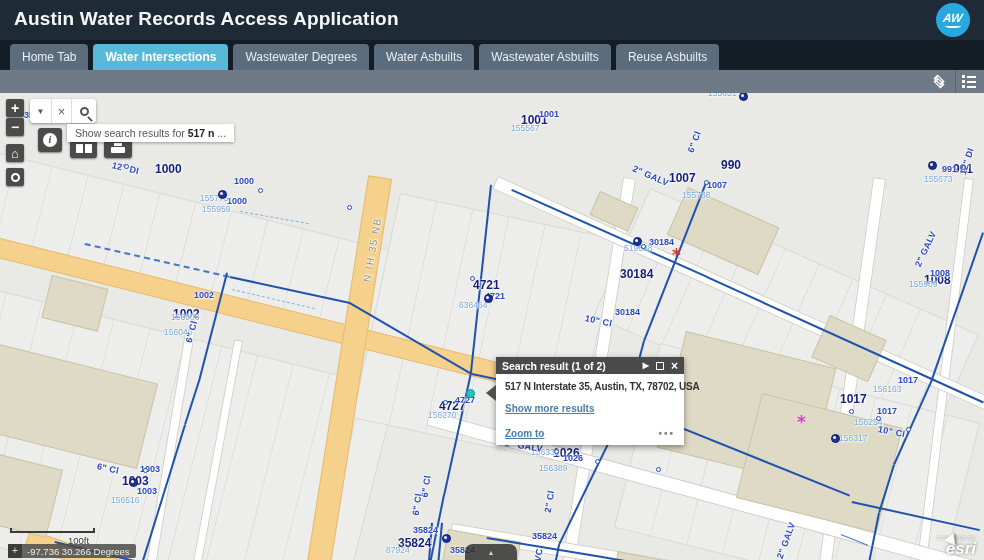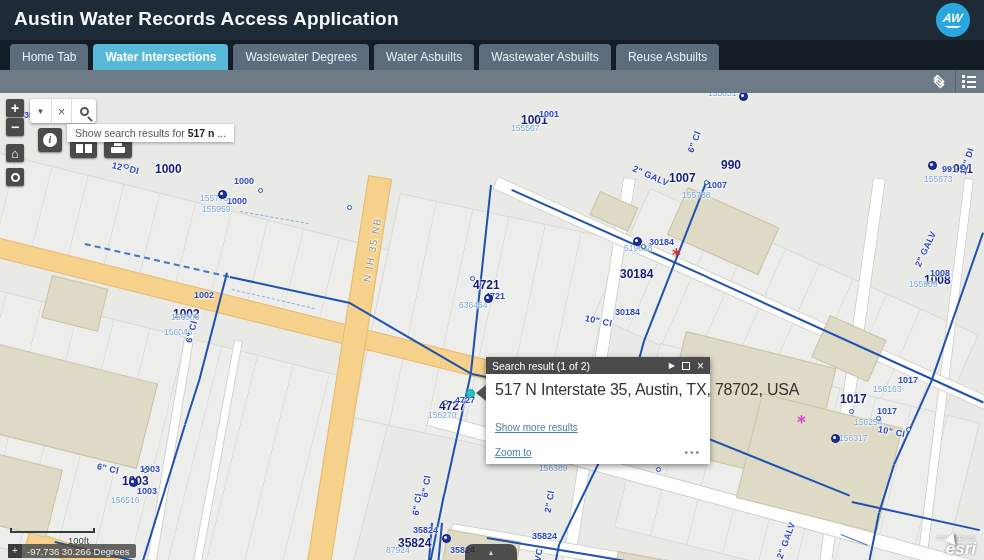--- a/index.html
+++ b/index.html
@@ -85,29 +85,29 @@
   #info-btn  { left:38px; top:128px; width:24px; height:24px; border-radius:3px; }
   .info-circle { width:14px; height:14px; background:#fff; border-radius:50%; color:#4b4b4b;
                  font:italic 700 10px/14px "Liberation Serif",serif; text-align:center; }
   #swipe-btn { left:70px; top:139px; width:27px; height:19px; border-radius:3px; gap:2px; }
   .sq { width:7px; height:9px; background:#fff; }
   #print-btn { left:104px; top:138px; width:28px; height:20px; border-radius:3px; flex-direction:column; }
   .pr-paper { width:8px; height:3px; background:#fff; }
   .pr-body  { width:14px; height:6px; background:#fff; border-radius:1px; margin-top:1px; }
 
   
-  #popup { position:absolute; left:486px; top:357px; width:224px; z-index:12; box-shadow:0 2px 6px rgba(0,0,0,.45); }
+  #popup { position:absolute; left:496px; top:357px; width:188px; z-index:12; box-shadow:0 2px 6px rgba(0,0,0,.45);font-weight:bold; }
   #popup-header { height:17px; background:#4a4a4a; color:#fff; display:flex; align-items:center; padding:0 6px; }
   #popup-title { flex:1; font-size:10.5px; }
   .pp-ic { margin-left:7px; cursor:pointer; display:flex; align-items:center; }
   #pp-next { font-size:8px; }
   #pp-max  { width:8px; height:8px; border:1.5px solid #fff; }
   #pp-close{ font-size:12px; line-height:10px; }
   #popup-body { background:#fff; padding:7px 9px 6px 9px; }
-  #popup-address { font-size:16px; letter-spacing:-.2px; color:#333; white-space:nowrap; margin-bottom:18px; }
+  #popup-address { font-size:10px; letter-spacing:-.2px; color:#333; white-space:nowrap; margin-bottom:6px; }
   .pp-link { font-size:10px; color:#4a7fa8; text-decoration:underline; cursor:pointer; }
   #popup-footer { display:flex; justify-content:space-between; align-items:center; margin-top:12px; }
   #pp-dots { color:#888; font-size:10px; letter-spacing:2px; cursor:pointer; line-height:6px; }
   #popup-arrow { position:absolute; left:-10px; top:28px; width:0; height:0;
                  border-top:8px solid transparent; border-bottom:8px solid transparent; border-right:10px solid #4f4f4f; }
 
   
   #scalebar { position:absolute; left:10px; top:528px; z-index:13; }
   #scalebar .bar { width:85px; height:5px; border-left:2px solid #3a3a3a; border-right:2px solid #3a3a3a; border-bottom:2px solid #3a3a3a; }
   #scalebar .cap { position:absolute; left:58px; top:7px; font-size:9.5px; color:#3a3a3a; text-shadow:0 0 2px #fff; }

